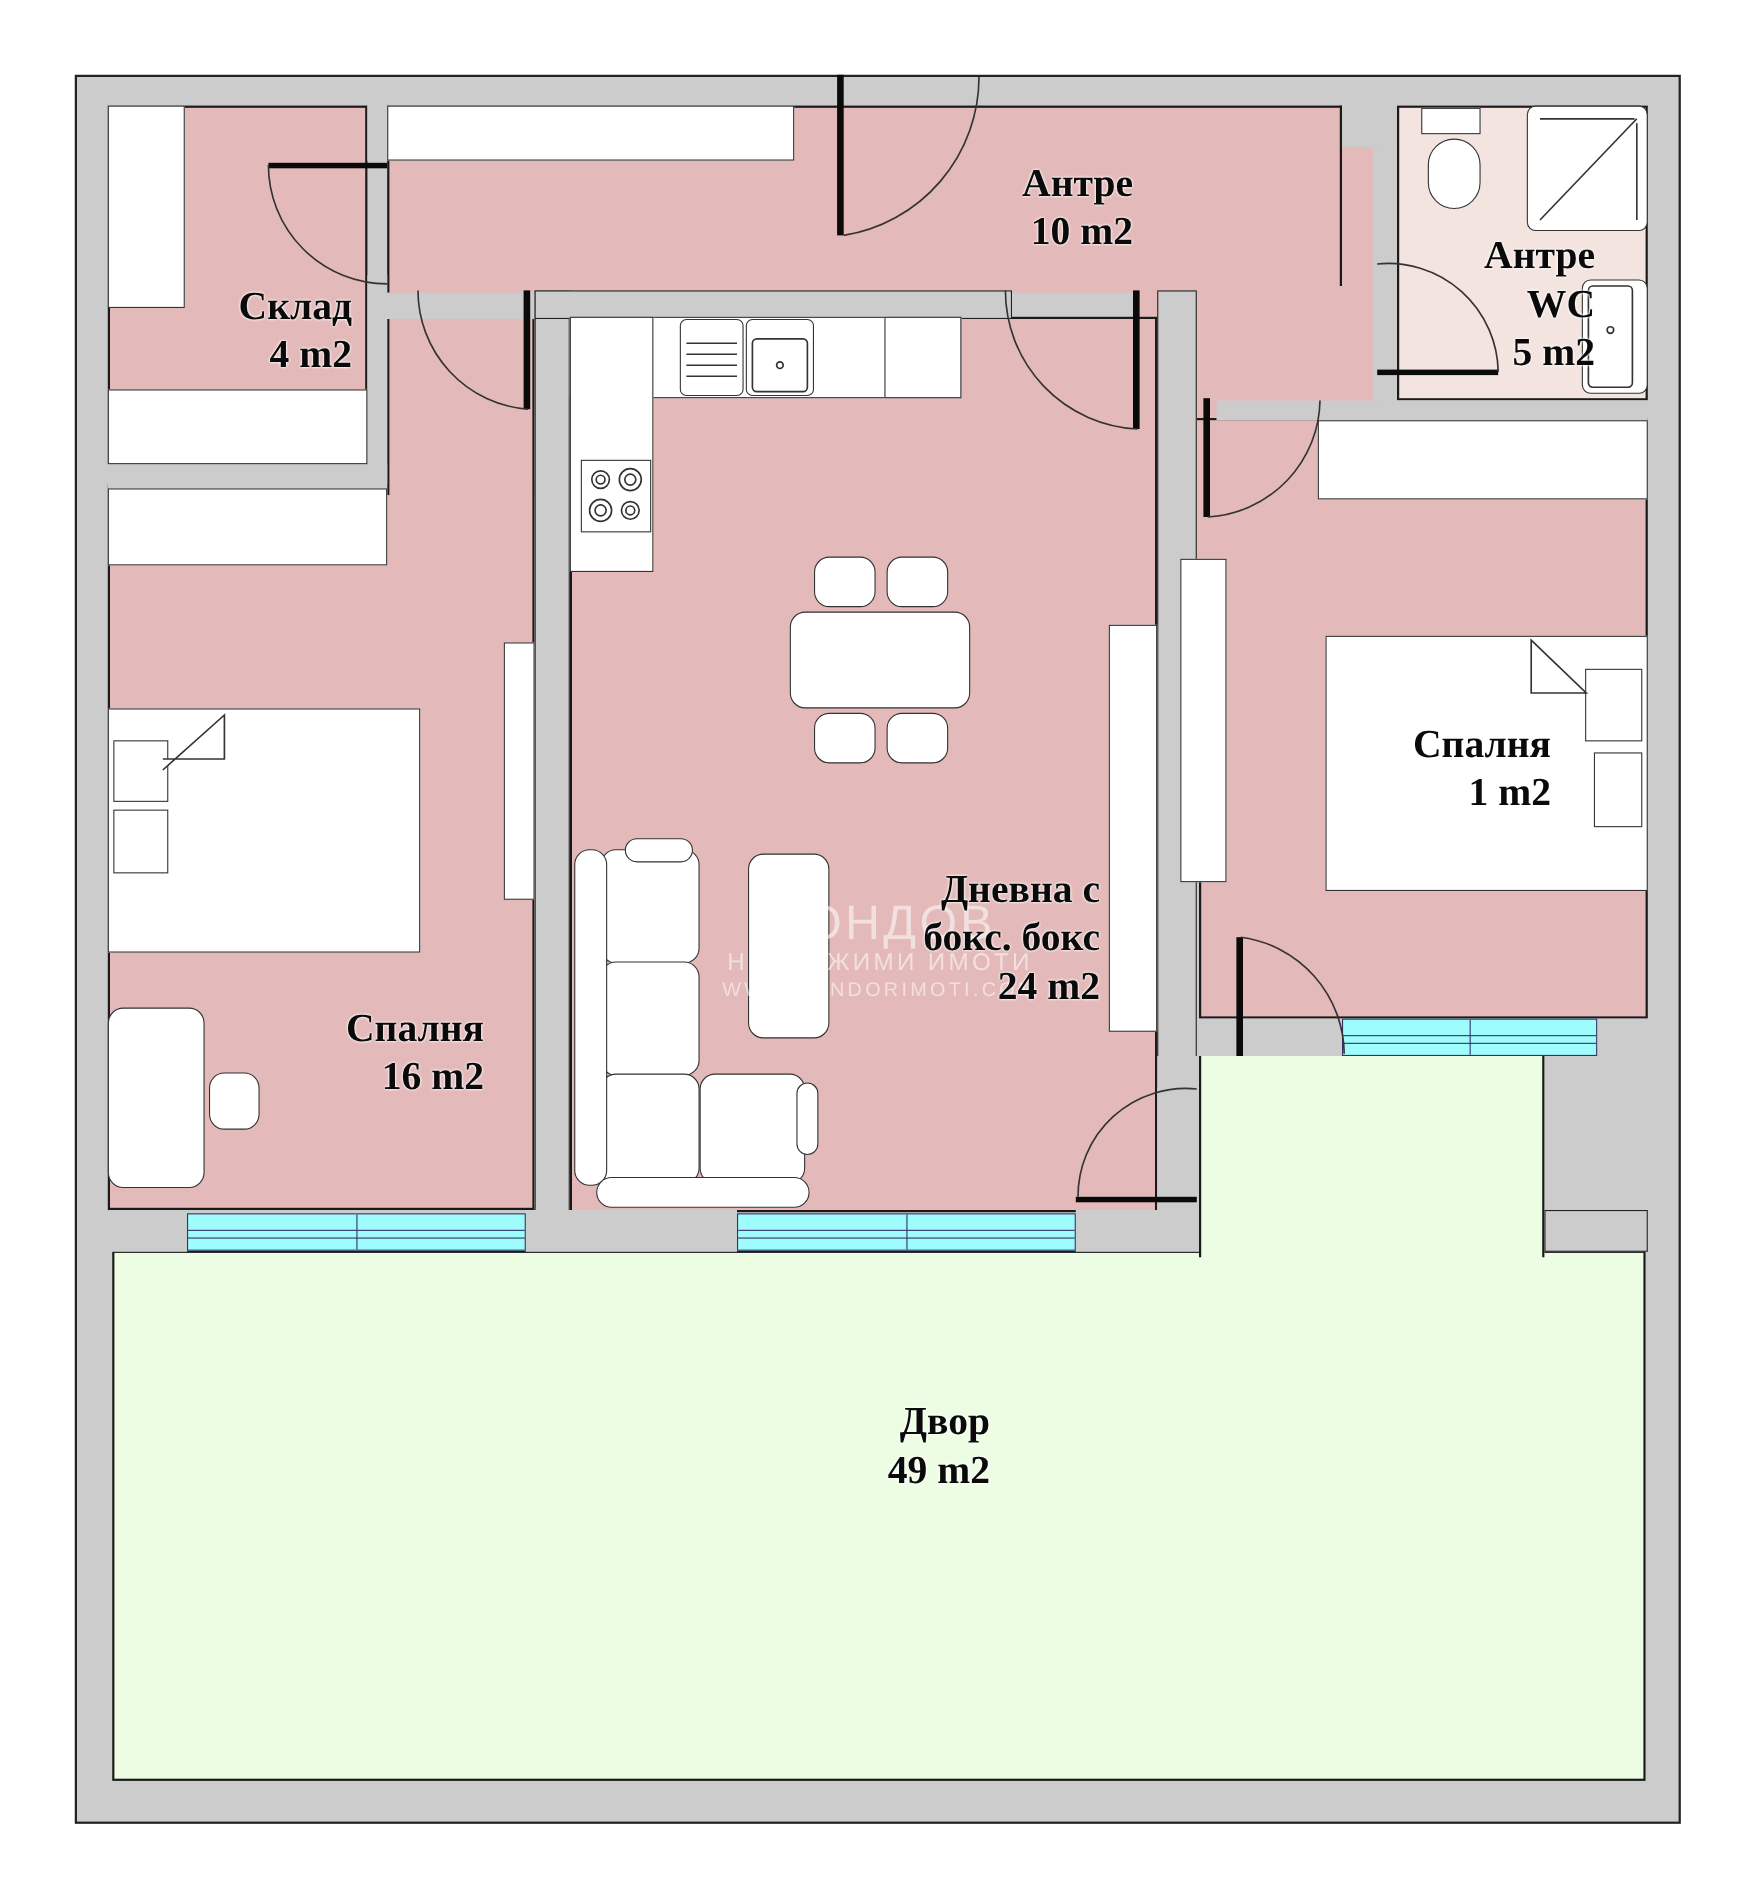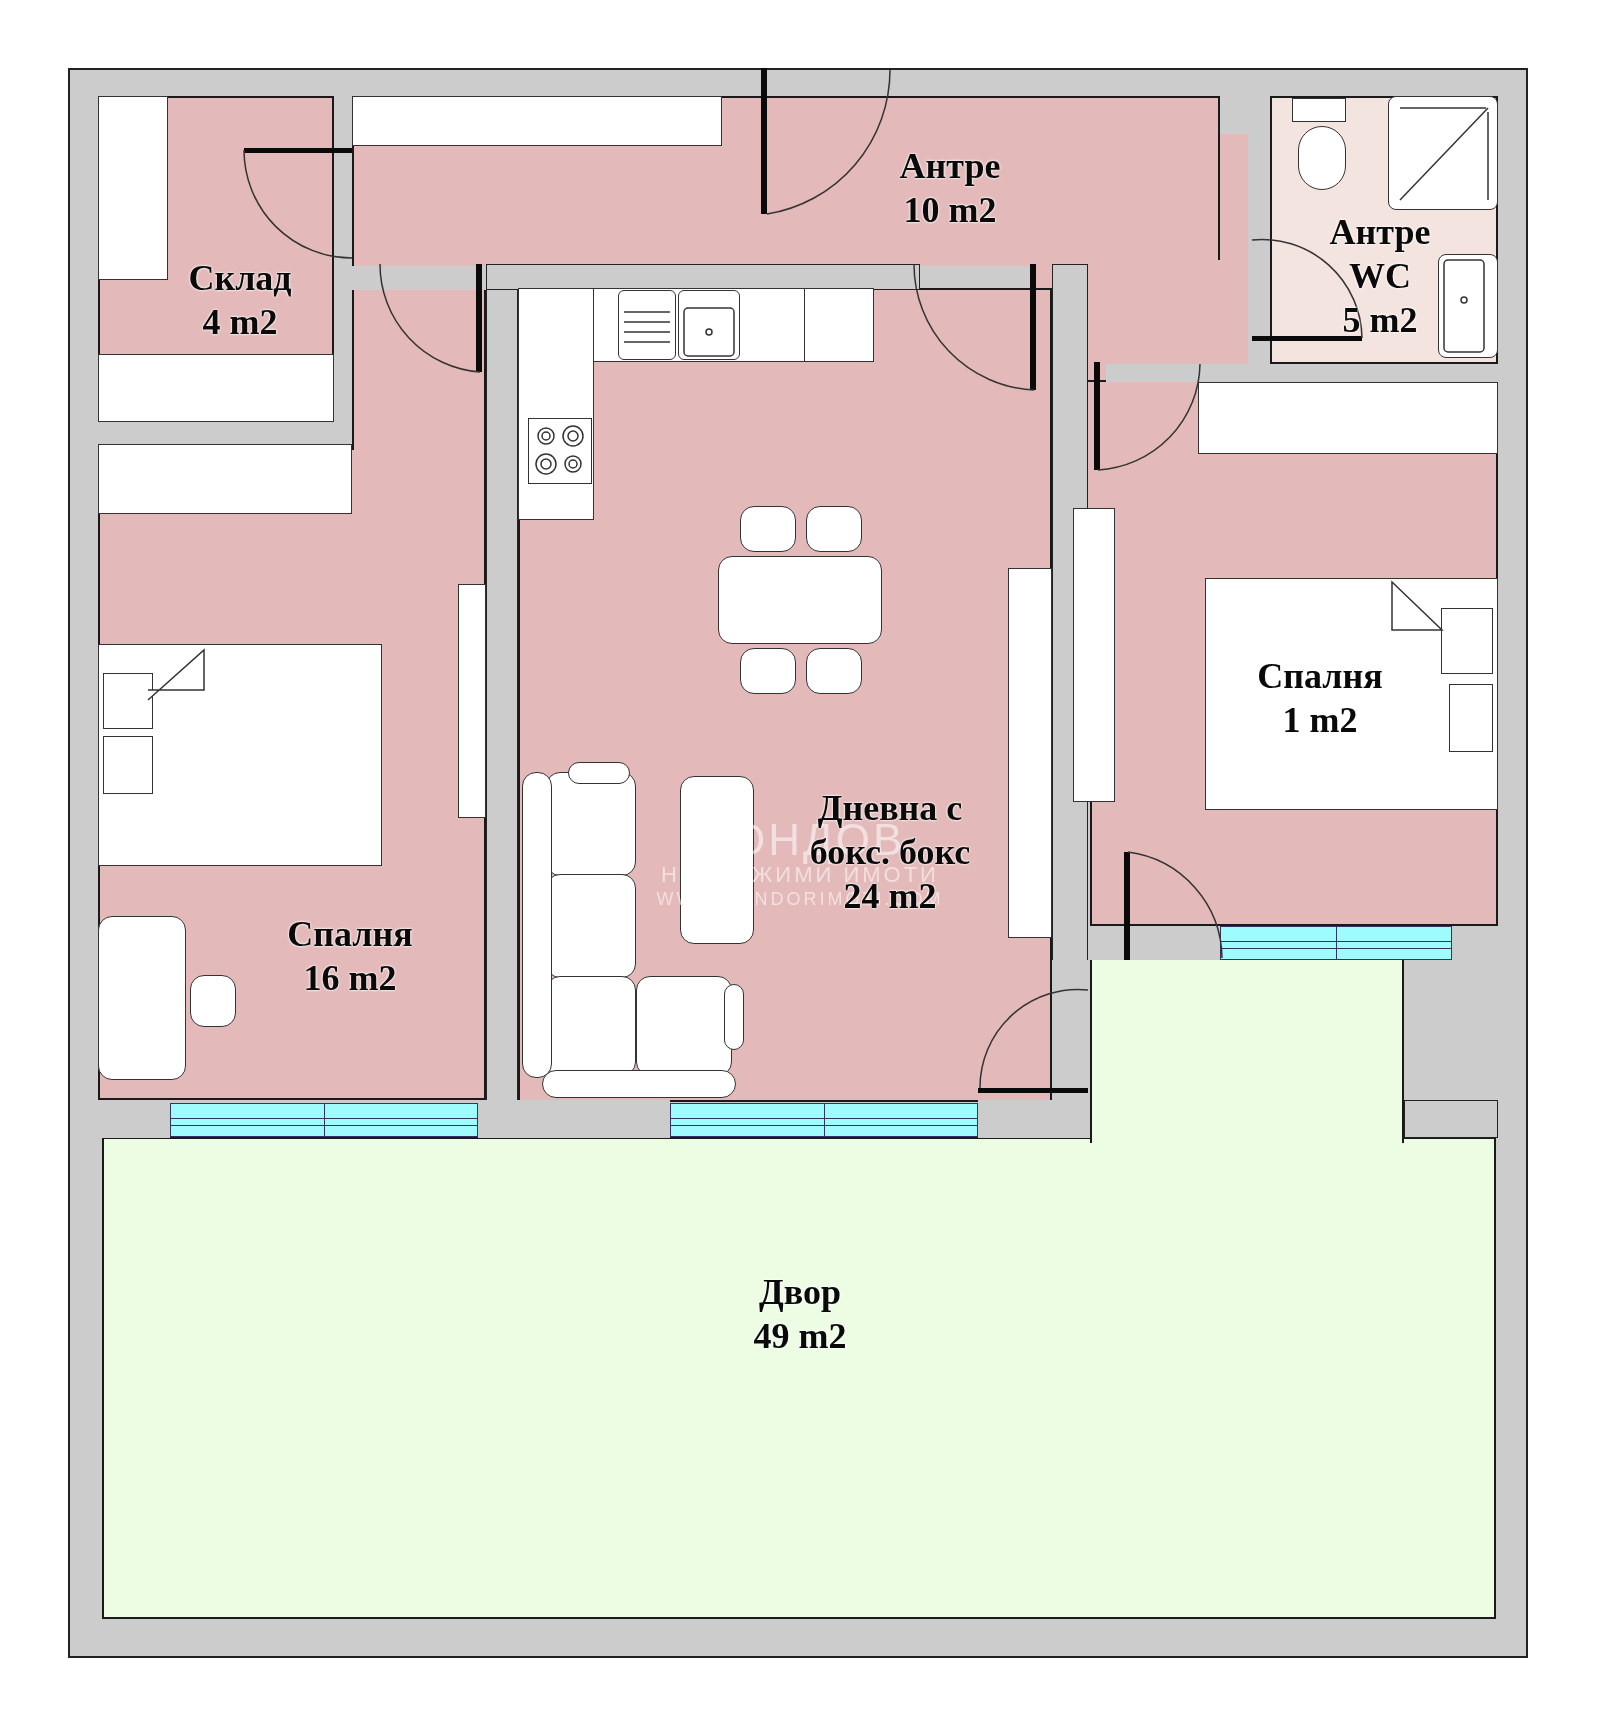--- a/index.html
+++ b/index.html
@@ -8,21 +8,21 @@
   .wall{background:#cccccc;}
   .room{background:#e3b9b9;border:2px solid #1a1a1a;}
   .bath{background:#f3e4df;}
   .yard{background:#edfde4;border:2px solid #1a1a1a;}
   .furn{background:#ffffff;border:1.5px solid #333;}
   .rnd{border-radius:14px;}
   .win{background:#9ffcfc;border:1.5px solid #336;}
   .win:before{content:"";position:absolute;left:0;right:0;top:45%;height:6px;border-top:1.5px solid #336;border-bottom:1.5px solid #336;}
   .win:after{content:"";position:absolute;top:0;bottom:0;left:50%;border-left:1.5px solid #336;}
   .door{background:#0a0a0a;}
-  .label{position:absolute;text-align:center;font-weight:bold;color:#0a0a0a;font-size:36px;line-height:44px;text-shadow:0 0 3px #fff,0 0 2px #fff;}
+  .label{position:absolute;text-align:right;font-weight:bold;color:#0a0a0a;font-size:36px;line-height:44px;text-shadow:0 0 3px #fff,0 0 2px #fff;}
   .label span{display:block;}
   .wm{position:absolute;color:rgba(255,255,255,0.55);font-family:"Liberation Sans","DejaVu Sans",sans-serif;font-weight:normal;letter-spacing:3px;text-align:center;}
   svg{position:absolute;left:0;top:0;overflow:visible;}
 </style>
 </head>
 <body>
 
 <div class="abs wall" style="left:68px;top:68px;width:1460px;height:1590px;border:2px solid #222;"></div>
 
 <div class="abs yard" style="left:102px;top:1137px;width:1394px;height:482px;"></div>

